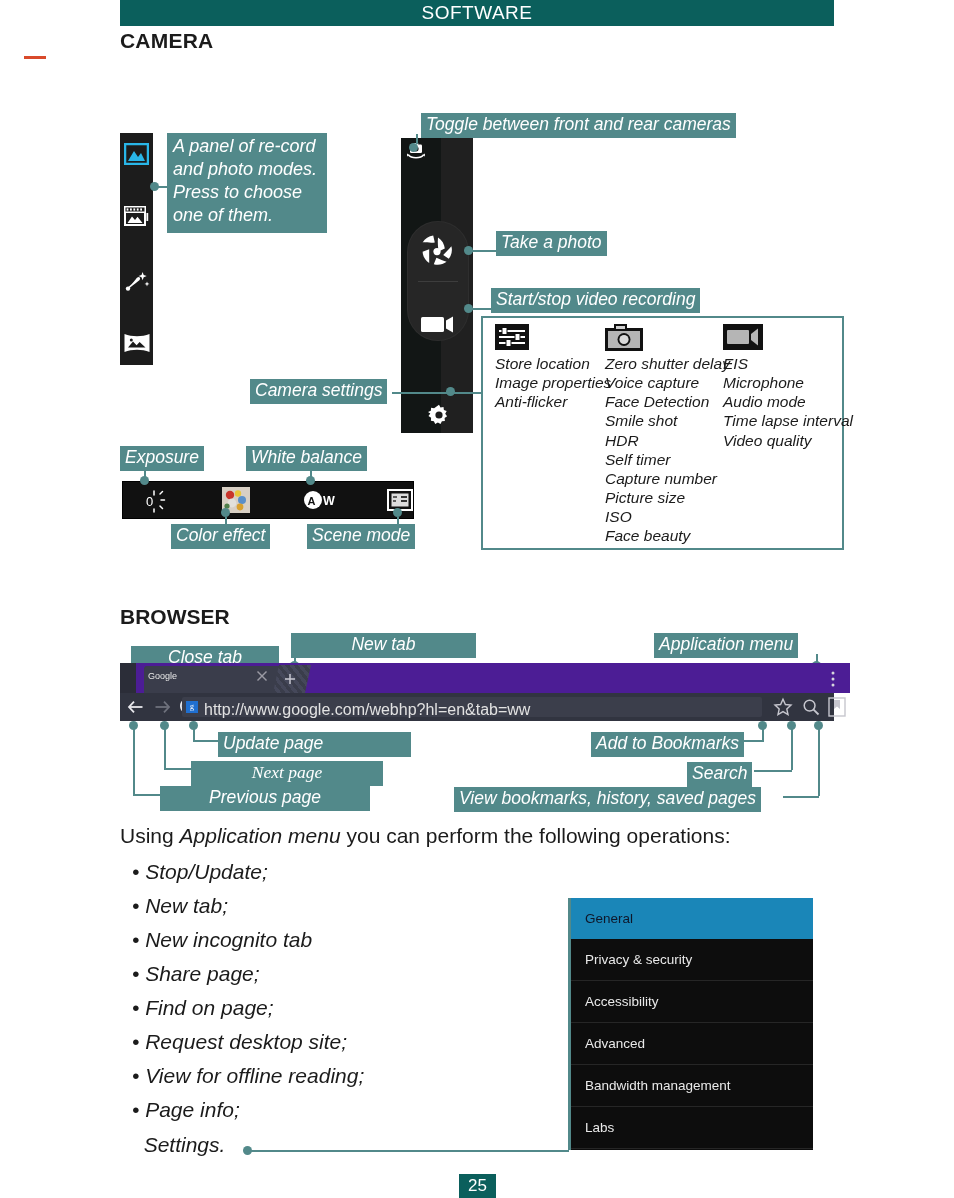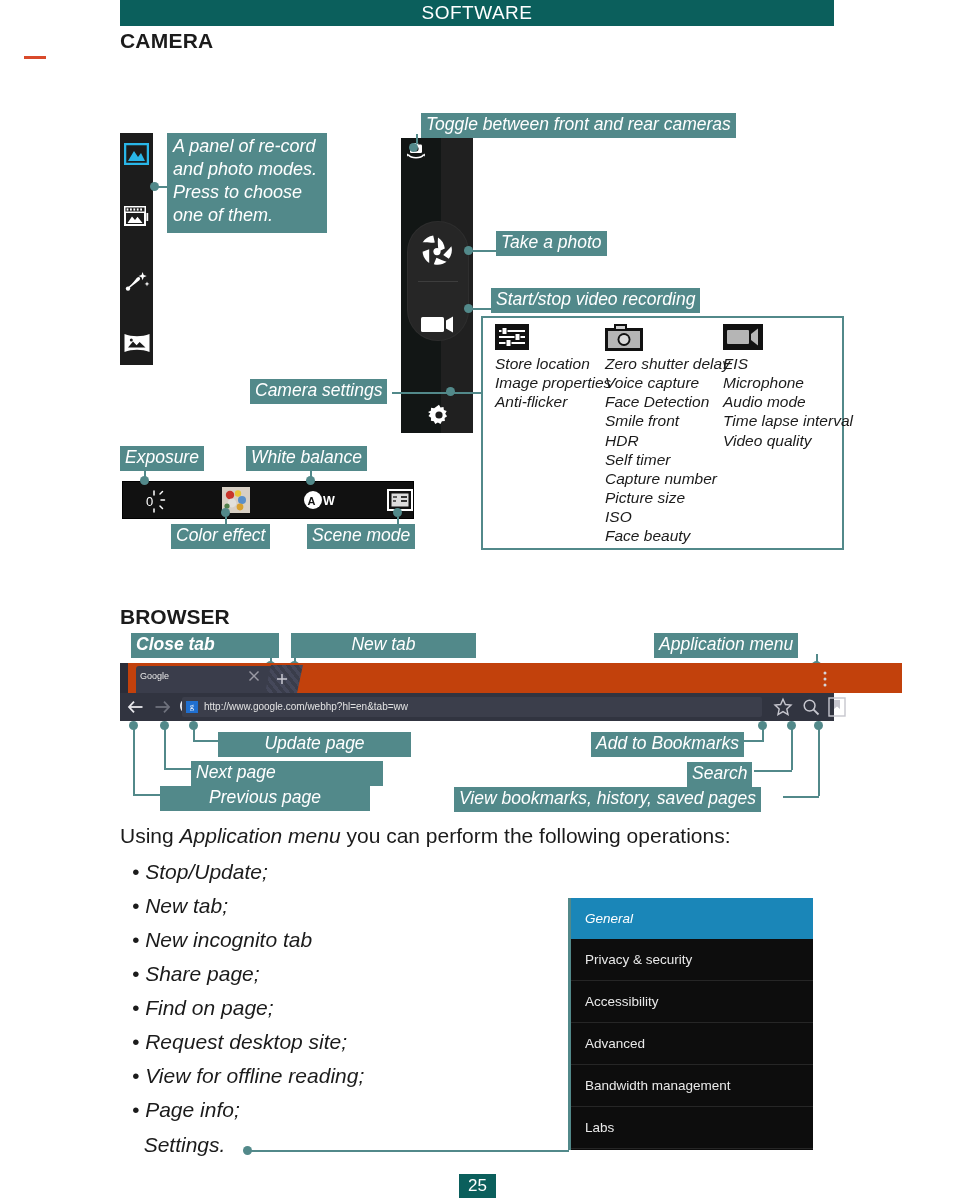--- a/index.html
+++ b/index.html
@@ -55,47 +55,47 @@
   .sb-col{position:absolute;top:6px;}
   .sb-ico{height:30px;display:flex;align-items:flex-start;}
   .sb-li{font-style:italic;font-size:15.5px;line-height:1.235;color:#1b1b1b;white-space:nowrap;}
 
   
   #exp-bar{left:122px;top:481px;width:290px;height:36px;background:#111111;border:1px solid #000;}
   .eb-item{position:absolute;top:0;height:36px;display:flex;align-items:center;justify-content:center;}
 
   
   #brw{left:120px;top:663px;width:714px;height:58px;background:#2b2d38;}
-  #brw-tabrow{position:absolute;left:8px;top:0;width:774px;height:30px;background:#c2410c;}
+  #brw-tabrow{position:absolute;left:16px;top:0;width:714px;height:30px;background:#4c1d95;}
   #brw-tab{position:absolute;left:8px;top:3px;width:150px;height:27px;background:#3a3d4b;border-radius:3px 3px 0 0;}
   #brw-tab-lbl{position:absolute;left:12px;top:8px;font-size:9px;color:#e8e8e8;font-family:"Liberation Sans",sans-serif;}
   #brw-tabclose{position:absolute;left:118px;top:5px;width:16px;height:16px;}
   #brw-newtab{position:absolute;left:140px;top:2px;width:32px;height:28px;
      background:repeating-linear-gradient(45deg,#3a3d4b 0 3px,#45485a 3px 6px);
      transform:skewX(-12deg);}
   #brw-newtab-plus{position:absolute;left:146px;top:8px;width:16px;height:16px;}
   #brw-menu{position:absolute;left:688px;top:6px;width:18px;height:20px;}
   #brw-toolbar{position:absolute;left:0;top:30px;width:714px;height:28px;background:#313440;}
   .tb-ico{position:absolute;top:4px;width:20px;height:20px;}
   #brw-urlbox{position:absolute;left:62px;top:4px;width:580px;height:20px;background:#3b3e4b;border-radius:2px;}
   #brw-favicon{position:absolute;left:4px;top:4px;width:12px;height:12px;background:#1f6fd0;
       color:#fff;font-size:8px;line-height:12px;text-align:center;font-family:"Liberation Serif",serif;}
-  #brw-url{position:absolute;left:22px;top:4px;font-size:10px;color:#e2e2e2;white-space:nowrap;}
+  #brw-url{position:absolute;left:22px;top:4px;font-size:16px;color:#e2e2e2;white-space:nowrap;}
   #brw-redmark{position:absolute;left:24px;top:56px;width:22px;height:3px;background:#d94a2b;}
 
   
   #para{left:120px;top:824px;font-size:21px;color:#1b1b1b;white-space:nowrap;}
   #para i{font-style:italic;}
   .bul{position:absolute;left:132px;font-style:italic;font-size:21px;color:#1b1b1b;white-space:nowrap;}
 
   
   #amenu{left:568px;top:898px;width:242px;height:252px;background:#0d0d0d;border-left:3px solid #52898a;}
   .am-item{position:relative;height:41px;display:flex;align-items:center;padding-left:14px;
            font-size:13.5px;color:#e9e9e9;border-bottom:1px solid #262626;}
-  .am-item.sel{background:#1a86b8;color:#ffffff;border-bottom:none;font-style:italic;}
+  .am-item.sel{background:#1a86b8;color:#0f172a;border-bottom:none;}
 
   
   #pgno{left:459px;top:1174px;width:37px;height:24px;background:#0b5f5c;color:#fff;
         font-size:17px;display:flex;align-items:center;justify-content:center;}
 </style>
 </head>
 <body>
 
 <div class="pg">
 
@@ -232,21 +232,21 @@
           <rect x="9" y="0" width="13" height="5" fill="#111"></rect>
           <rect x="3" y="7" width="32" height="17" fill="#b5b5b5"></rect>
           <circle cx="19" cy="15.5" r="6.5" fill="#111"></circle>
           <circle cx="19" cy="15.5" r="4.6" fill="#d8d8d8"></circle>
           <rect x="11" y="2" width="9" height="3" fill="#d0d0d0"></rect>
         </svg>
       </div>
       <div class="sb-li">Zero shutter delay</div>
       <div class="sb-li">Voice capture</div>
       <div class="sb-li">Face Detection</div>
-      <div class="sb-li">Smile front</div>
+      <div class="sb-li">Smile shot</div>
       <div class="sb-li">HDR</div>
       <div class="sb-li">Self timer</div>
       <div class="sb-li">Capture number</div>
       <div class="sb-li">Picture size</div>
       <div class="sb-li">ISO</div>
       <div class="sb-li">Face beauty</div>
     </div>
 
     <div class="sb-col" style="left:240px;">
       <div class="sb-ico">
@@ -317,21 +317,21 @@
   <div class="abs co" style="left:171px;top:524px;">Color effect</div>
   <div class="abs ln lnv" style="left:225px;top:517px;height:10px;"></div>
   <div class="abs dot" style="left:221px;top:508px;"></div>
 
   <div class="abs co" style="left:307px;top:524px;">Scene mode</div>
   <div class="abs ln lnv" style="left:397px;top:517px;height:10px;"></div>
   <div class="abs dot" style="left:393px;top:508px;"></div>
 
   <div class="abs" id="h-browser">BROWSER</div>
 
-  <div class="abs co" style="left:131px;top:633px;width:138px;text-align:left;font-weight:bold;">Close tab</div>
+  <div class="abs co" style="left:131px;top:646px;width:138px;text-align:center;">Close tab</div>
   <div class="abs ln lnv" style="left:270px;top:654px;height:12px;"></div>
   <div class="abs dot" style="left:266px;top:661px;"></div>
 
   <div class="abs co" style="left:291px;top:633px;width:175px;text-align:center;">New tab</div>
   <div class="abs ln lnv" style="left:294px;top:654px;height:12px;"></div>
   <div class="abs dot" style="left:290px;top:661px;"></div>
 
   <div class="abs co" style="left:654px;top:633px;">Application menu</div>
   <div class="abs ln lnv" style="left:816px;top:654px;height:12px;"></div>
   <div class="abs dot" style="left:812px;top:661px;"></div>
@@ -406,26 +406,26 @@
   <div class="abs" id="brw-redmark"></div>
 
   <div class="abs dot" style="left:129px;top:721px;"></div>
   <div class="abs ln lnv" style="left:133px;top:726px;height:68px;"></div>
   <div class="abs ln lnh" style="left:133px;top:794px;width:28px;"></div>
   <div class="abs co" style="left:160px;top:786px;width:200px;text-align:center;">Previous page</div>
 
   <div class="abs dot" style="left:160px;top:721px;"></div>
   <div class="abs ln lnv" style="left:164px;top:726px;height:42px;"></div>
   <div class="abs ln lnh" style="left:164px;top:768px;width:28px;"></div>
-  <div class="abs co" style="left:191px;top:761px;width:182px;">Next page</div>
+  <div class="abs co" style="left:191px;top:761px;width:182px;text-align:center;font-family:Liberation Serif, serif;">Next page</div>
 
   <div class="abs dot" style="left:189px;top:721px;"></div>
   <div class="abs ln lnv" style="left:193px;top:726px;height:14px;"></div>
   <div class="abs ln lnh" style="left:193px;top:740px;width:26px;"></div>
-  <div class="abs co" style="left:218px;top:732px;width:183px;text-align:center;">Update page</div>
+  <div class="abs co" style="left:218px;top:732px;width:183px;text-align:left;">Update page</div>
 
   <div class="abs dot" style="left:758px;top:721px;"></div>
   <div class="abs ln lnv" style="left:762px;top:726px;height:14px;"></div>
   <div class="abs ln lnh" style="left:722px;top:740px;width:42px;"></div>
   <div class="abs co" style="left:547px;top:732px;margin-left:44px;">Add to Bookmarks</div>
 
   <div class="abs dot" style="left:787px;top:721px;"></div>
   <div class="abs ln lnv" style="left:791px;top:726px;height:44px;"></div>
   <div class="abs ln lnh" style="left:754px;top:770px;width:38px;"></div>
   <div class="abs co" style="left:687px;top:762px;">Search</div>

